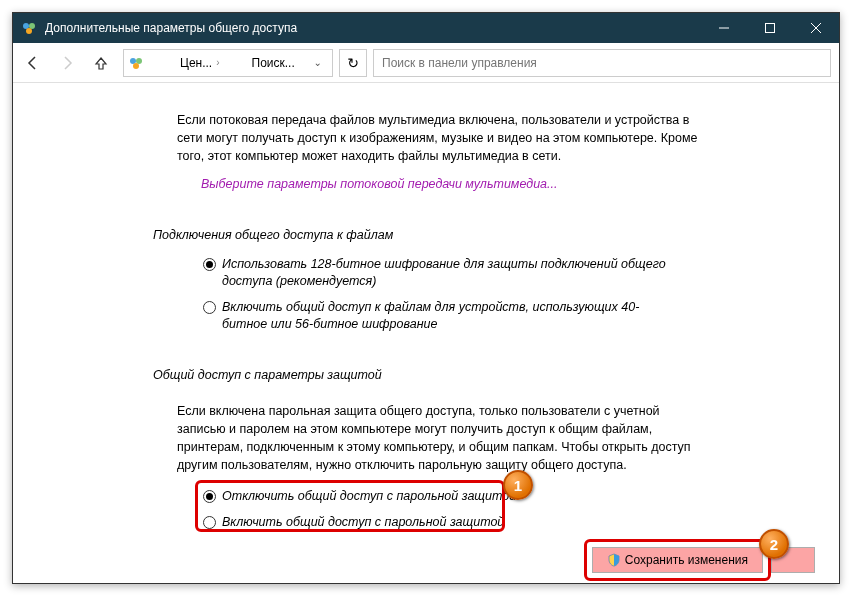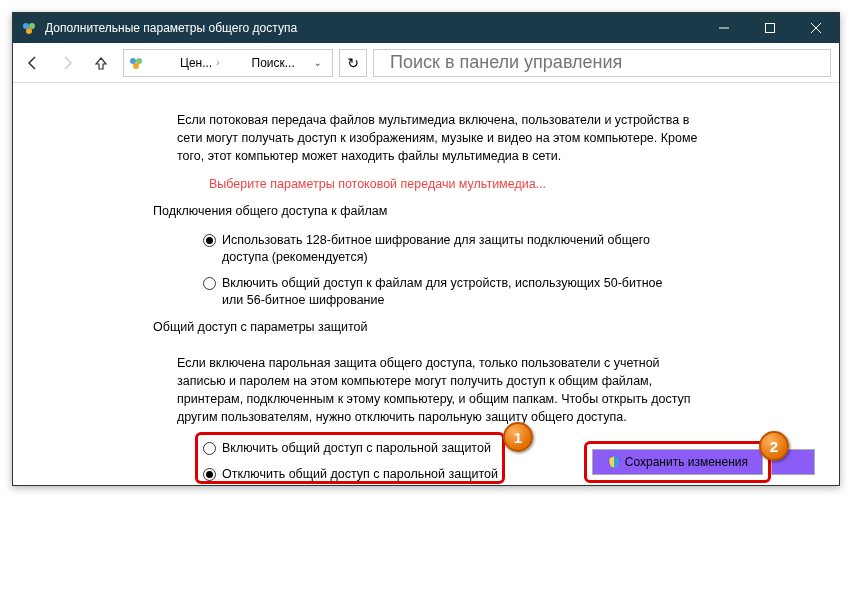--- a/index.html
+++ b/index.html
@@ -1,46 +1,46 @@
 <!DOCTYPE html>
 <html><head>
 <meta charset="utf-8">
 <style>
 * { margin:0; padding:0; box-sizing:border-box; font-family:'Segoe UI',Tahoma,sans-serif; }
 body { background:#fff; width:856px; height:602px; overflow:hidden; position:relative; }
-.window { width:828px; height:474px; margin:12px; border:1px solid #333; background:#fff; position:relative; box-shadow:0 2px 8px rgba(0,0,0,0.3); }
+.window { width:828px; height:572px; margin:12px; border:1px solid #333; background:#fff; position:relative; box-shadow:0 2px 8px rgba(0,0,0,0.3); }
 .titlebar { height:30px; background:#1a3a4a; display:flex; align-items:center; color:#fff; font-size:12px; padding-left:8px; }
 .titlebar-icon { width:16px; height:16px; margin-right:8px; display:flex; align-items:center; justify-content:center; }
 .titlebar-icon svg { width:16px; height:16px; }
 .titlebar-title { flex:1; }
 .win-controls { display:flex; height:100%; }
 .win-btn { width:46px; display:flex; align-items:center; justify-content:center; color:#fff; cursor:pointer; }
 .navbar { height:40px; border-bottom:1px solid #e0e0e0; display:flex; align-items:center; padding:0 4px; gap:2px; }
 .nav-btn { width:32px; height:32px; display:flex; align-items:center; justify-content:center; cursor:pointer; color:#555; }
 .nav-btn.disabled { color:#ccc; cursor:default; }
 .breadcrumb { flex:0 0 210px; height:28px; border:1px solid #ccc; display:flex; align-items:center; padding:0 4px; font-size:12px; margin:0 4px; }
 .bc-icon { width:16px; height:16px; margin-right:4px; }
 .bc-seg { padding:0 4px; cursor:pointer;margin-left:28px; }
 .bc-sep { color:#888; font-size:10px; }
 .bc-drop { margin-left:auto; color:#555; font-size:10px; padding:0 6px; cursor:pointer; }
 .refresh { width:28px; height:28px; border:1px solid #ccc; display:flex; align-items:center; justify-content:center; margin-right:4px; cursor:pointer; font-size:14px; }
-.search { flex:1; height:28px; border:1px solid #ccc; padding:0 16px; font-size:18px; margin-right:4px; outline:none; }
+.search { flex:1; height:28px; border:1px solid #ccc; padding:0 8px; font-size:12px; margin-right:4px; outline:none; }
 .content { padding:8px 24px 8px 24px; height:calc(100% - 70px); overflow:auto; font-size:12.5px; color:#000; }
 .para { margin-left:140px; margin-top:20px; max-width:530px; line-height:1.45; }
-.link { color:#ef4444; cursor:pointer; display:block; margin-top:10px; margin-left:32px; }
-.section-title { margin-left:116px; margin-top:10px; font-size:12.5px; }
+.link { color:#a21caf; cursor:pointer; display:block; margin-top:10px; margin-left:24px;font-style:italic; }
+.section-title { margin-left:116px; margin-top:34px; font-size:12.5px;font-style:italic; }
 .radio-group { margin-left:166px; margin-top:14px; max-width:540px; position:relative; }
-.radio-opt { display:flex; align-items:flex-start; margin-bottom:8px; cursor:pointer; }
+.radio-opt { display:flex; align-items:flex-start; margin-bottom:8px; cursor:pointer;font-style:italic; }
 .radio { width:13px; height:13px; border:1px solid #333; border-radius:50%; margin-right:6px; margin-top:2px; flex-shrink:0; position:relative; }
 .radio.checked::after { content:''; position:absolute; width:7px; height:7px; background:#000; border-radius:50%; top:2px; left:2px; }
 .radio-label { line-height:1.4; max-width:460px; }
 .highlight-1 { position:absolute; border:3px solid #d00; border-radius:6px; pointer-events:none; z-index:5; }
 .marker { position:absolute; width:30px; height:30px; border-radius:50%; background:radial-gradient(circle at 35% 30%, #ffb060, #e07000 70%); border:2px solid #c05000; display:flex; align-items:center; justify-content:center; color:#fff; font-weight:bold; font-size:15px; z-index:10; box-shadow:1px 1px 3px rgba(0,0,0,0.5); }
 .button-row { position:absolute; bottom:10px; right:24px; display:flex; gap:8px; align-items:center; }
-.btn { height:26px; padding:0 14px; border:1px solid #adadad; background:#8b5cf6; font-size:12px; cursor:pointer; display:flex; align-items:center; gap:4px; }
+.btn { height:26px; padding:0 14px; border:1px solid #adadad; background:#fca5a5; font-size:12px; cursor:pointer; display:flex; align-items:center; gap:4px; }
 .shield { width:14px; height:14px; }
 .btn-save-wrap { position:relative; }
 .btn-save-wrap .highlight-1 { left:-8px; top:-8px; right:-8px; bottom:-8px; }
 .cancel-partial { width:44px; overflow:hidden; }
 </style>
 </head>
 <body>
 
 <div class="window">
   <div class="titlebar">
@@ -110,34 +110,34 @@
     </div>
 
     <div class="section-title">Подключения общего доступа к файлам</div>
     <div class="radio-group">
       <div class="radio-opt">
         <div class="radio checked"></div>
         <div class="radio-label">Использовать 128-битное шифрование для защиты подключений общего доступа (рекомендуется)</div>
       </div>
       <div class="radio-opt">
         <div class="radio"></div>
-        <div class="radio-label">Включить общий доступ к файлам для устройств, использующих 50-битное или 56-битное шифрование</div>
+        <div class="radio-label">Включить общий доступ к файлам для устройств, использующих 40-битное или 56-битное шифрование</div>
       </div>
     </div>
 
     <div class="section-title">Общий доступ с параметры защитой</div>
     <div class="para">Если включена парольная защита общего доступа, только пользователи с учетной записью и паролем на этом компьютере могут получить доступ к общим файлам, принтерам, подключенным к этому компьютеру, и общим папкам. Чтобы открыть доступ другим пользователям, нужно отключить парольную защиту общего доступа.</div>
     <div class="radio-group" style="position:relative;">
       <div class="radio-opt">
+        <div class="radio checked"></div>
+        <div class="radio-label">Отключить общий доступ с парольной защитой</div>
+      </div>
+      <div class="radio-opt">
         <div class="radio"></div>
         <div class="radio-label">Включить общий доступ с парольной защитой</div>
-      </div>
-      <div class="radio-opt">
-        <div class="radio checked"></div>
-        <div class="radio-label">Отключить общий доступ с парольной защитой</div>
       </div>
       <div class="highlight-1" style="left:-8px; top:-8px; width:310px; height:52px;"></div>
       <div class="marker" style="right:210px; top:-18px;">1</div>
     </div>
   </div>
 
   <div class="button-row">
     <div class="btn-save-wrap">
       <button class="btn">
         <svg class="shield" viewBox="0 0 14 14">

